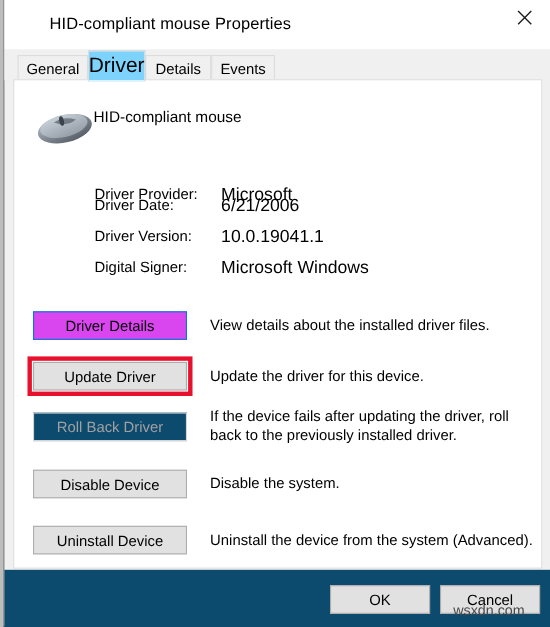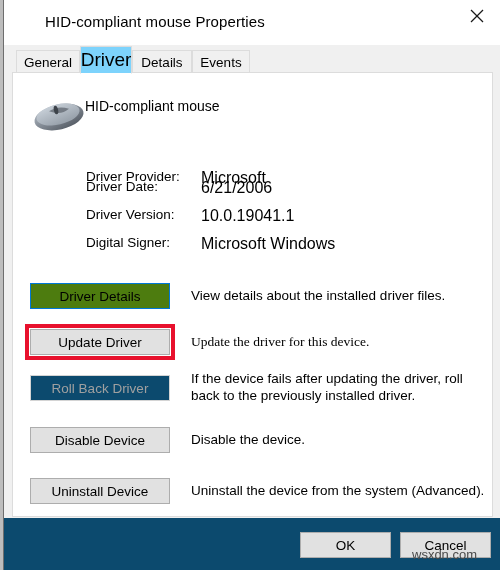--- a/index.html
+++ b/index.html
@@ -170,21 +170,21 @@
     font-size: 13.5px;
     color: #000000;
     display: flex;
     align-items: center;
     justify-content: center;
     white-space: nowrap;
     cursor: default;
   }
   .action-button.focused {
     border: 1px solid #0078d7;
-    background: #4d7c0f;
+    background: #d946ef;
   }
   .action-button.disabled {
     color: #a0a0a0;
     border: 1px solid #d4d4d4;
     background: #0c4a6e;
   }
   .action-desc {
     position: absolute;
     left: 178px;
     width: 295px;
@@ -309,25 +309,25 @@
           <div class="info-row" style="top: 162px;">
             <div class="info-label">Digital Signer:</div>
             <div class="info-value">Microsoft Windows</div>
           </div>
         </div>
 
       <div id="action-rows">
           <div class="action-button focused" style="top: 210px; border-color: rgb(0, 120, 215);">Driver Details</div>
           <div class="action-desc" style="top: 214px;">View details about the installed driver files.</div>
           <div class="action-button" style="top: 256px;">Update Driver</div>
-          <div class="action-desc" style="top: 260px; font-family: Liberation Serif, serif;">Update the driver for this device.</div>
+          <div class="action-desc" style="top: 260px;">Update the driver for this device.</div>
           <div class="action-button disabled" style="top: 302px;">Roll Back Driver</div>
           <div class="action-desc" style="top: 297px;">If the device fails after updating the driver, roll back to the previously installed driver.</div>
           <div class="action-button" style="top: 354px;">Disable Device</div>
-          <div class="action-desc" style="top: 358px;">Disable the device.</div>
+          <div class="action-desc" style="top: 358px;">Disable the system.</div>
           <div class="action-button" style="top: 405px;">Uninstall Device</div>
           <div class="action-desc" style="top: 409px;">Uninstall the device from the system (Advanced).</div>
         </div>
 
       <div id="red-highlight" style="top: 251px; border-color: rgb(232, 17, 45);"></div>
     </div>
 
     <div id="footer">
       <div id="ok-button" class="footer-button">OK</div>
       <div id="cancel-button" class="footer-button">Cancel</div>

